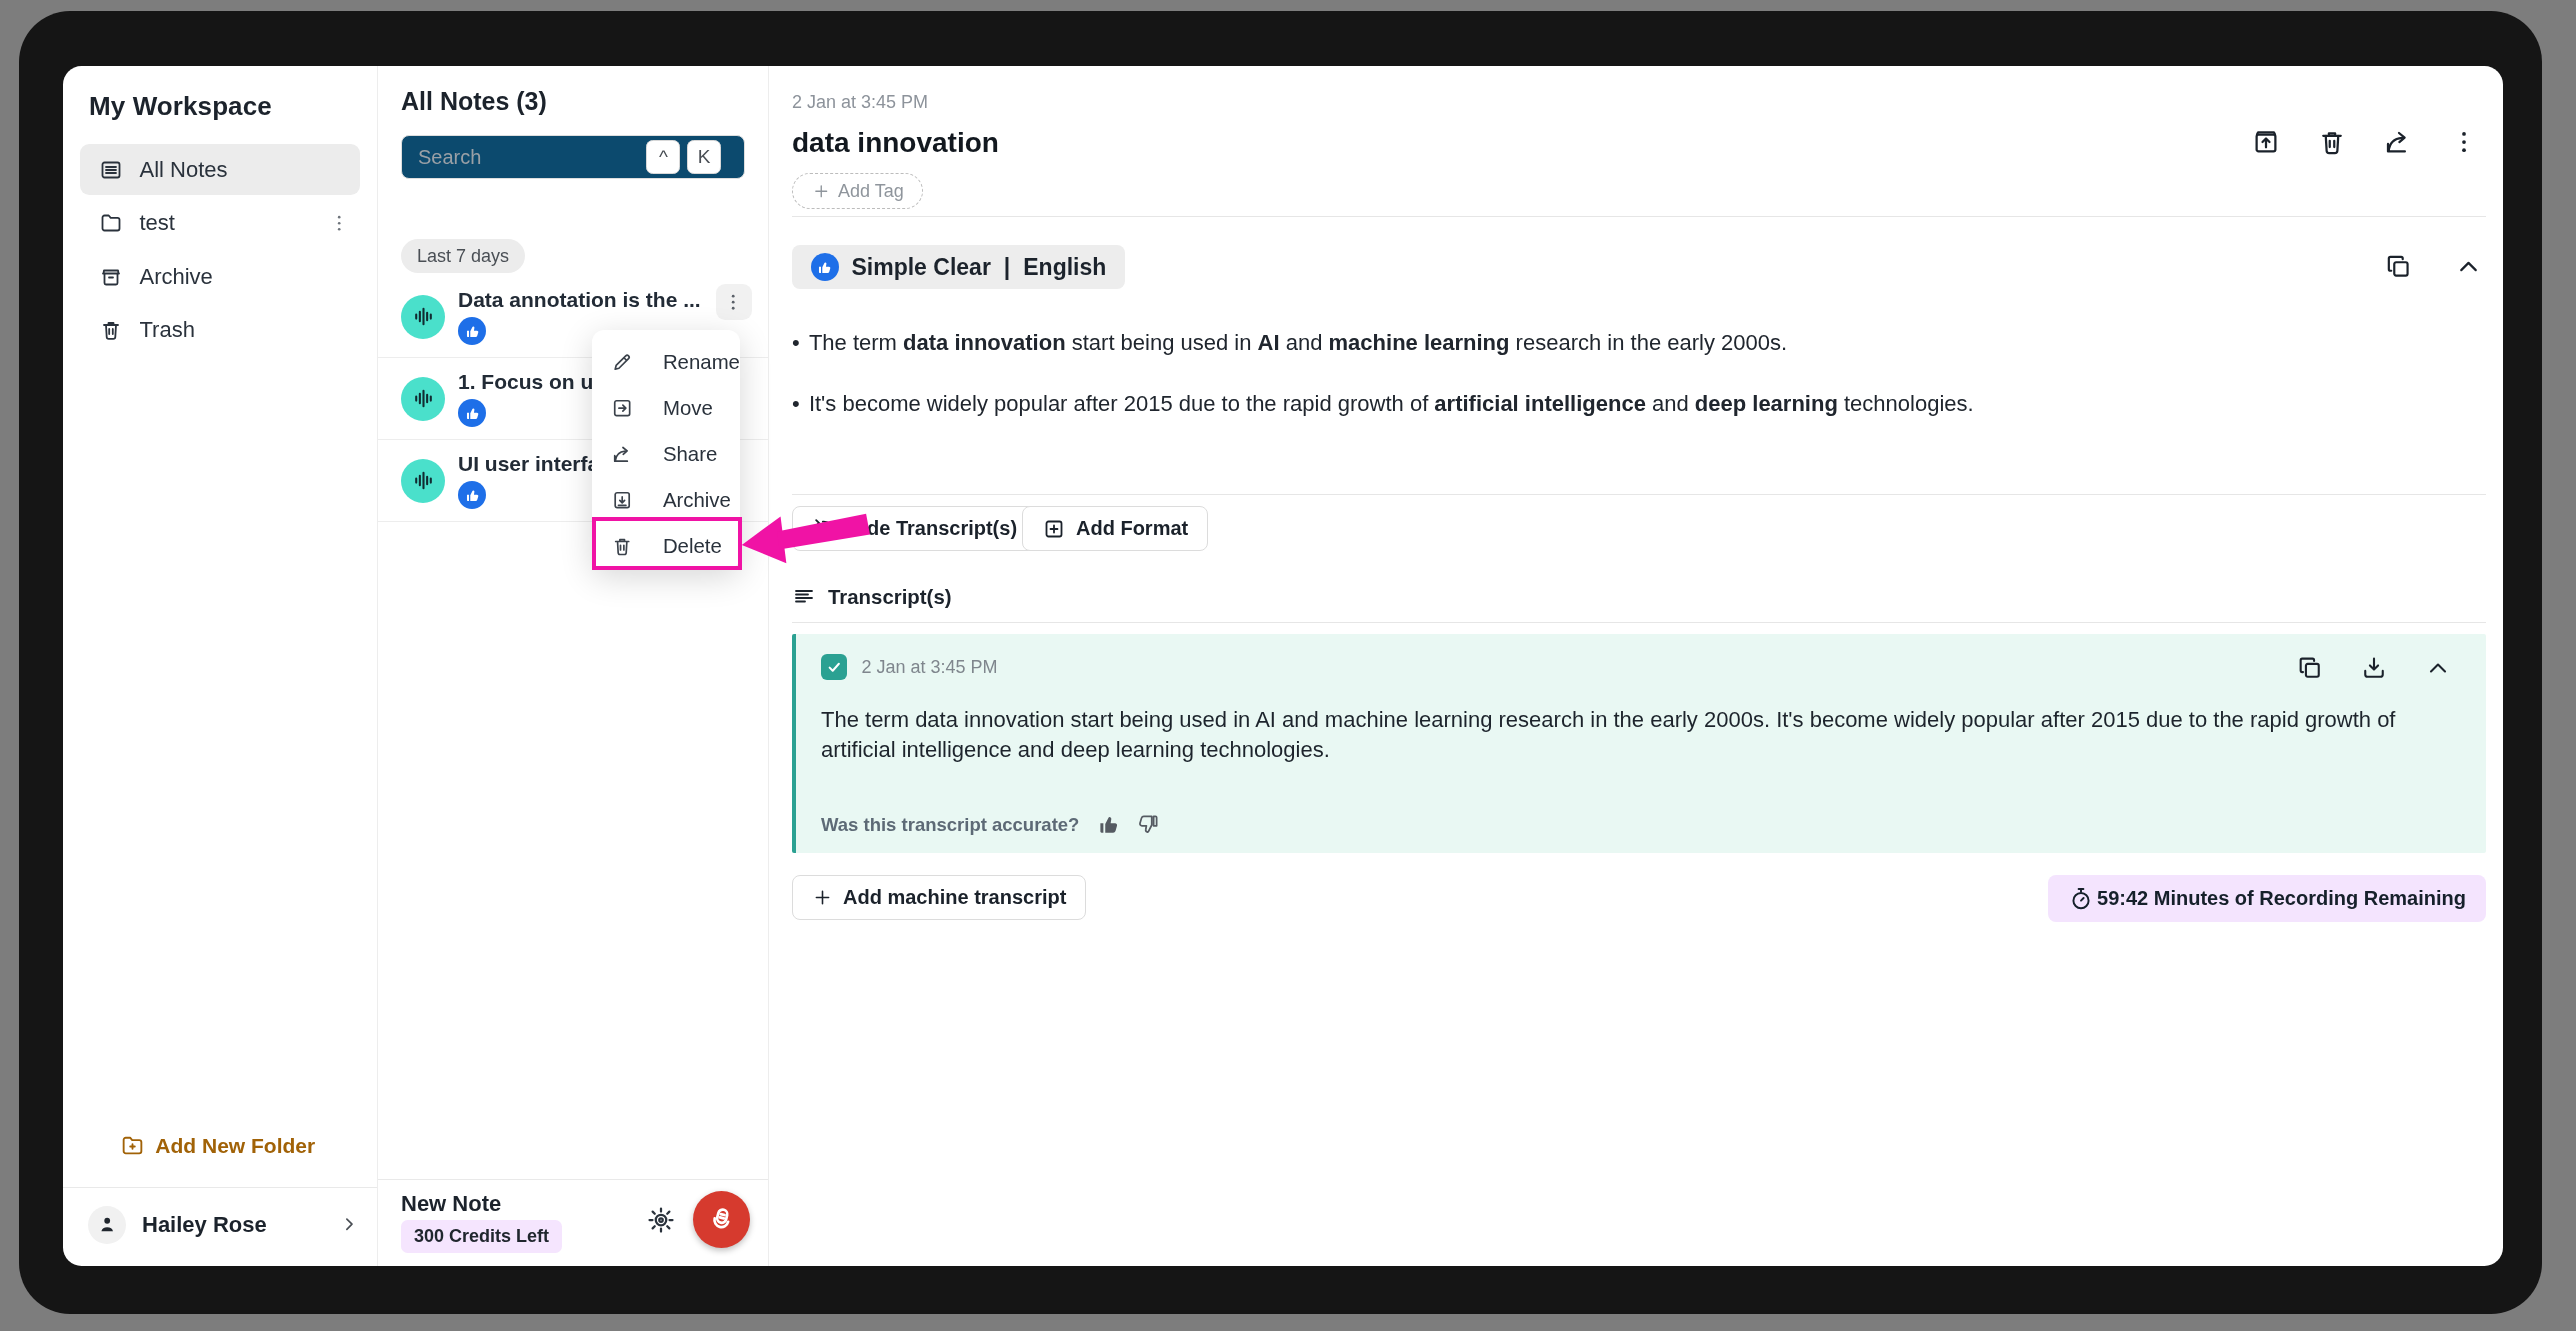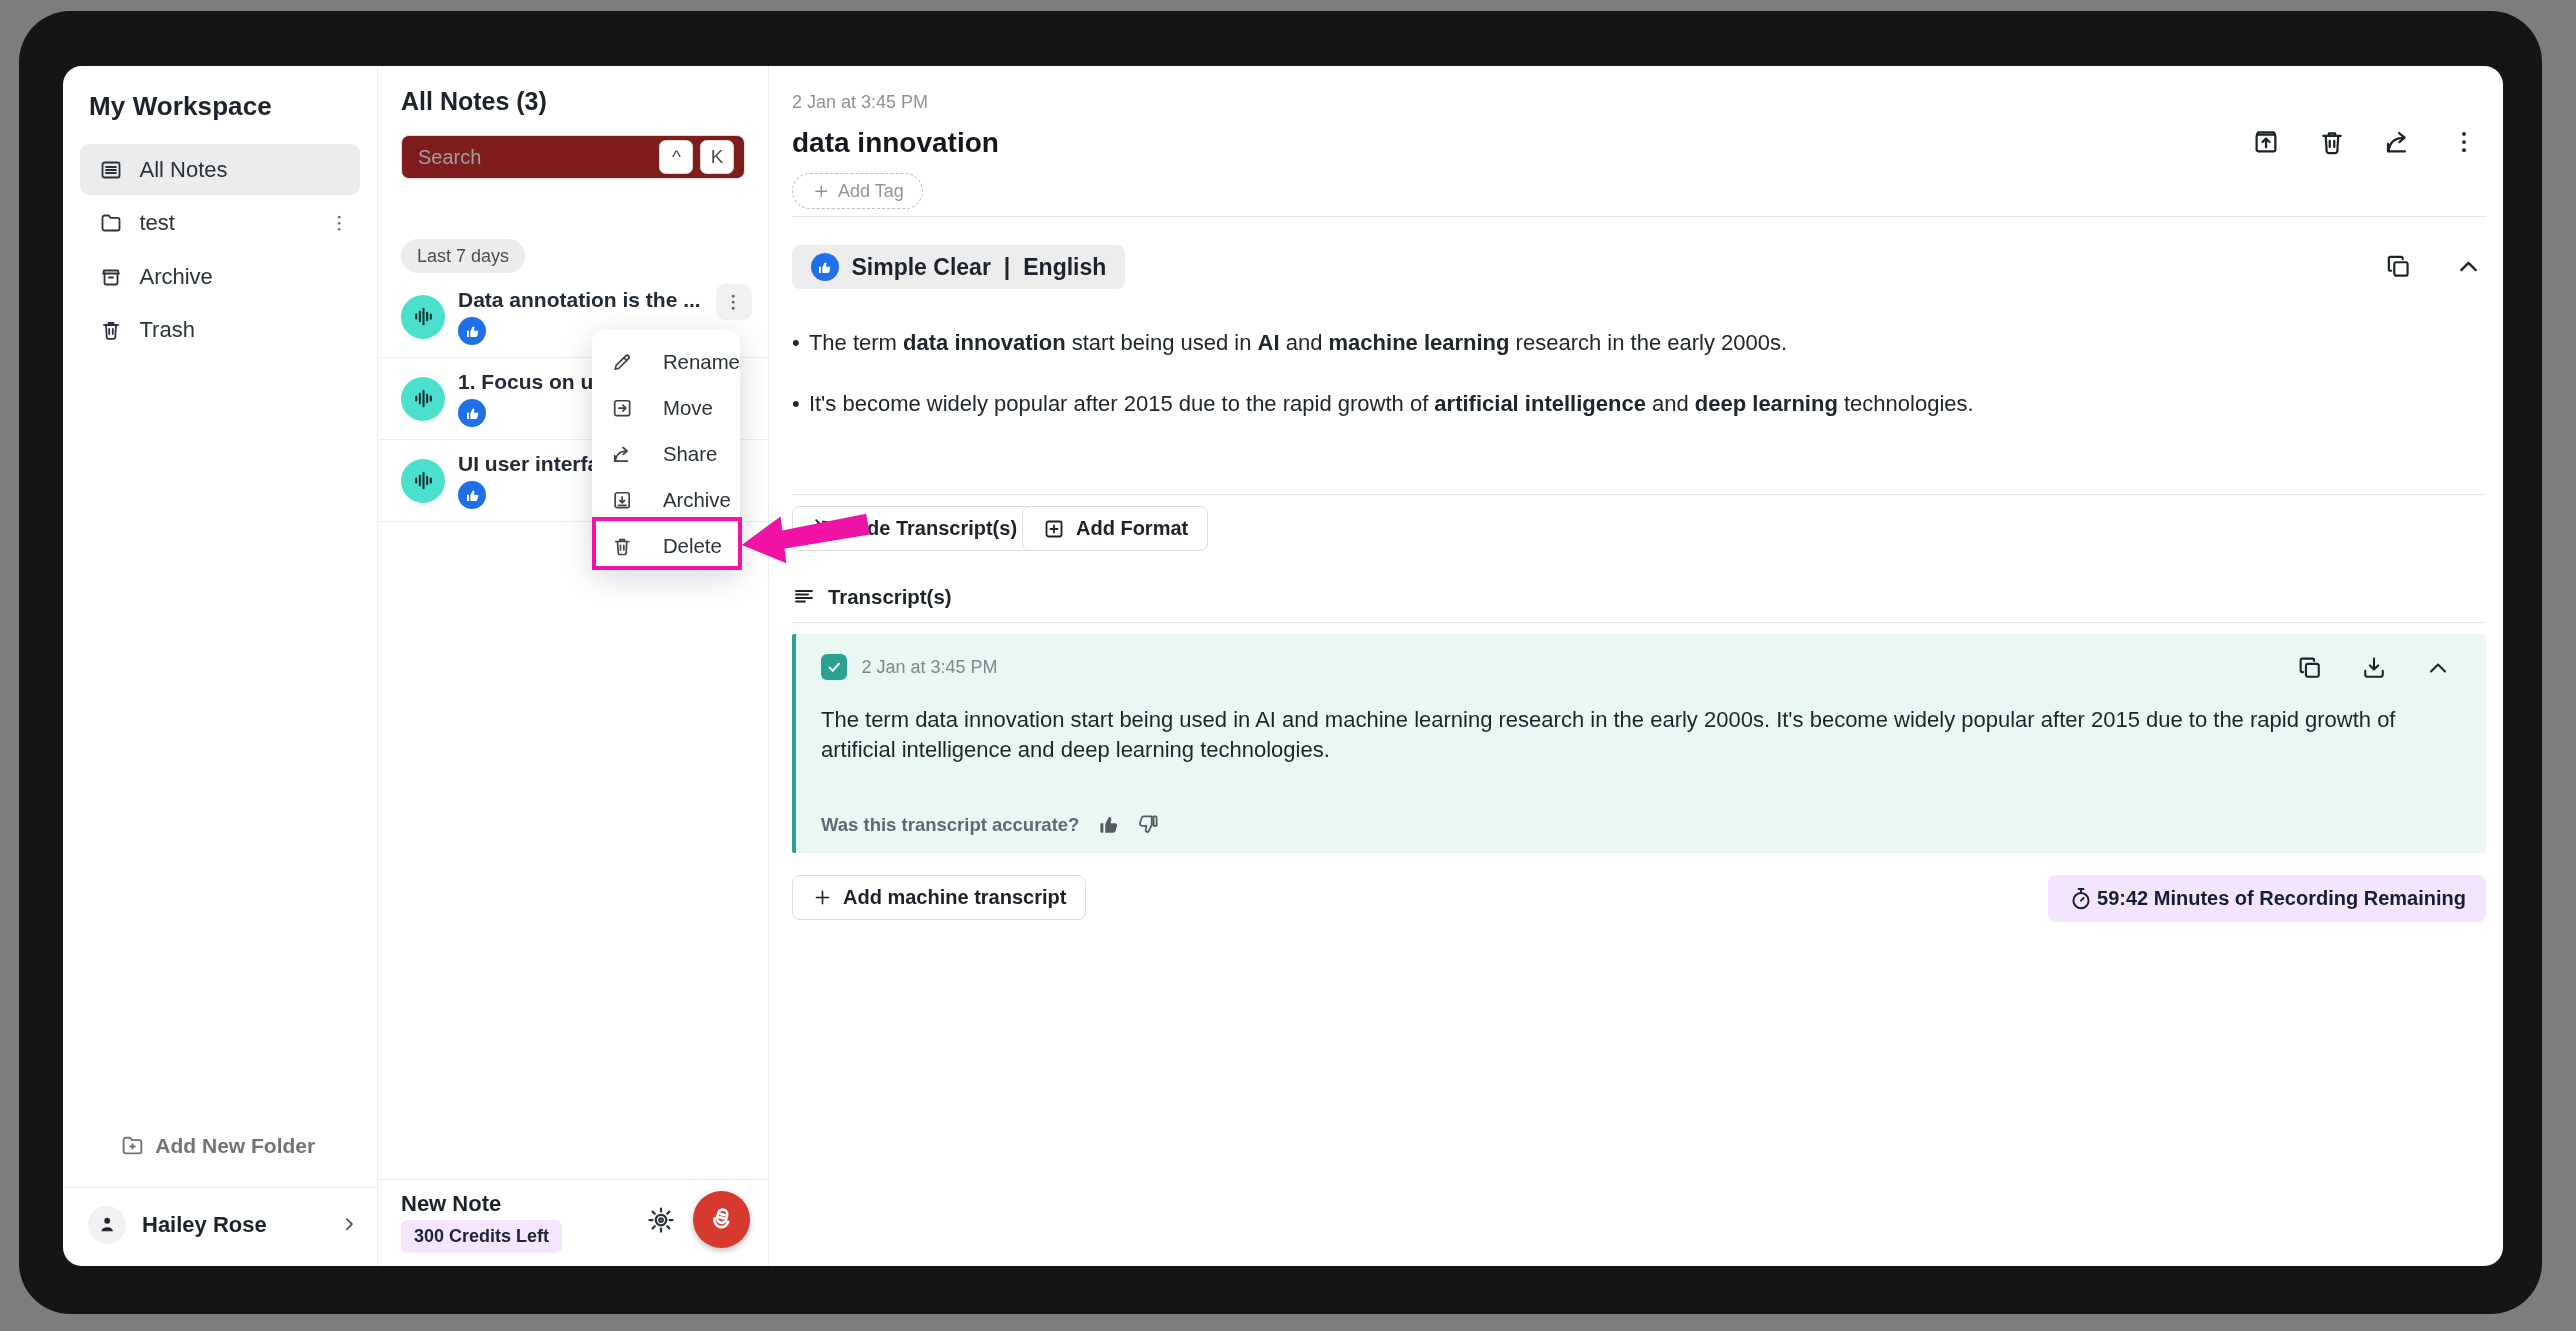--- a/index.html
+++ b/index.html
@@ -9,31 +9,31 @@
   .app { position:absolute; left:63px; top:66px; width:2440px; height:1200px; background:#ffffff; border-radius:18.5px; overflow:hidden; }
   svg.ic { display:block; stroke:currentColor; fill:none; stroke-width:1.8; stroke-linecap:round; stroke-linejoin:round; }
 
   
   .sidebar { position:absolute; left:0; top:0; bottom:0; width:315px; border-right:0.7px solid #ededed; }
   .ws-title { position:absolute; left:26px; top:25px; font-size:26px; font-weight:800; letter-spacing:0.1px; }
   .side-nav { position:absolute; left:17px; right:17px; top:78px; }
   .nav-row { height:51px; margin-bottom:2.6px; display:flex; align-items:center; gap:17px; padding:0 18.5px; border-radius:9.2px; font-size:22px; color:#2a323c; position:relative; }
   .nav-row.selected { background:#ececec; }
   .nav-row .kebab-btn { position:absolute; right:9.2px; color:#6e747b; }
-  .add-folder { position:absolute; left:0; right:5px; top:1067px; display:flex; justify-content:center; align-items:center; gap:10.5px; color:#737373; font-size:21px; font-weight:700; }
+  .add-folder { position:absolute; left:0; right:5px; top:1067px; display:flex; justify-content:center; align-items:center; gap:10.5px; color:#a16207; font-size:21px; font-weight:700; }
   .side-div { position:absolute; left:0; right:0; top:1121px; height:0.7px; background:#e9e9e9; }
   .user-row { position:absolute; left:25px; right:17px; top:1135px; height:47px; display:flex; align-items:center; gap:16px; }
   .user-ava { width:38px; height:38px; border-radius:50%; background:#f1f1f1; display:flex; align-items:center; justify-content:center; color:#20262e; }
   .user-name { font-size:22px; font-weight:700; flex:1; }
   .user-row .chev { color:#4a4f55; }
 
   
   .notes-panel { position:absolute; left:315px; top:0; bottom:0; width:391px; border-right:0.7px solid #ededed; }
   .np-header { position:absolute; left:23px; top:21px; font-size:25px; font-weight:800; }
-  .search-box { position:absolute; left:23px; right:23px; top:69px; height:44px; border:1.3px solid #dedede; border-radius:8px; display:flex; align-items:center; padding:0 10px 0 16px; gap:6.6px; background:#7f1d1d; }
+  .search-box { position:absolute; left:23px; right:23px; top:69px; height:44px; border:1.3px solid #dedede; border-radius:8px; display:flex; align-items:center; padding:0 23px 0 16px; gap:6.6px; background:#0c4a6e; }
   .search-ph { flex:1; font-size:20px; color:#9aa0a6; }
   .keycap { width:34px; height:34px; border:1.3px solid #d8d8d8; border-radius:6.6px; display:flex; align-items:center; justify-content:center; font-size:19px; color:#4a4f55; background:#fff; }
   .group-pill { position:absolute; left:23px; top:173px; background:#ececec; border-radius:659px; padding:6.6px 16px; font-size:18px; color:#4a4f55; }
   .note-list { position:absolute; left:0; right:0; top:210px; }
   .note-row { position:relative; height:82px; border-bottom:0.7px solid #ededed; }
   .note-ava { position:absolute; left:23px; top:18.5px; width:44px; height:44px; border-radius:50%; background:#4ae0cb; display:flex; align-items:center; justify-content:center; color:#112b31; }
   .note-title { position:absolute; left:80px; top:12px; right:59px; font-size:21px; font-weight:700; color:#222b36; white-space:nowrap; overflow:hidden; }
   .note-badge { position:absolute; left:80px; top:41px; width:28px; height:28px; border-radius:50%; background:#1e6fe8; display:flex; align-items:center; justify-content:center; color:#fff; }
   .note-kebab { position:absolute; right:16.5px; top:8px; width:36px; height:36px; border-radius:9.2px; background:#f1f1f1; display:flex; align-items:center; justify-content:center; color:#5b6169; }
   .np-footer-div { position:absolute; left:0; right:0; top:1113px; height:0.7px; background:#e9e9e9; }

